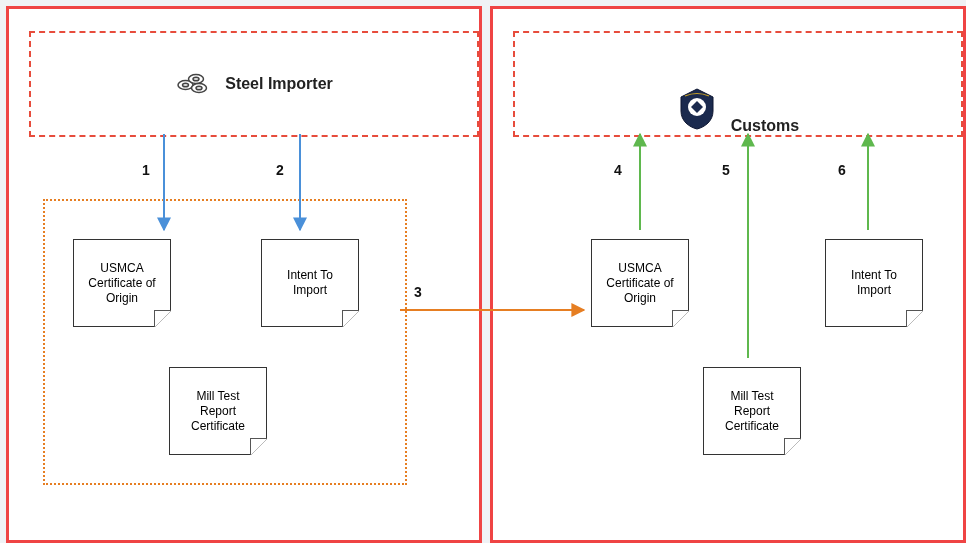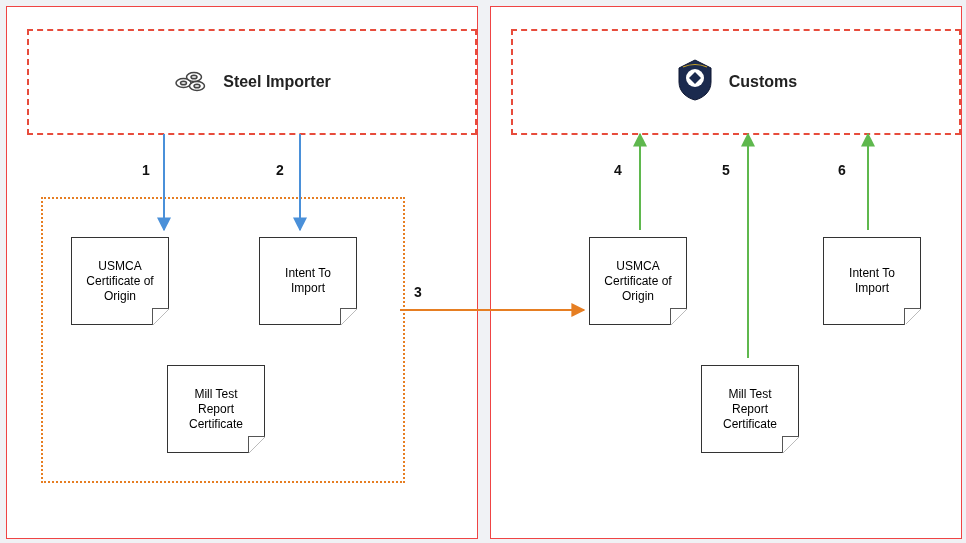--- a/index.html
+++ b/index.html
@@ -1,17 +1,17 @@
 <!DOCTYPE html>
 <html><head>
 <meta charset="utf-8">
 <style>
   html,body{margin:0;padding:0;background:#f0f2f5;font-family:Arial,Helvetica,sans-serif;}
   .canvas{position:relative;width:966px;height:543px;background:#f0f2f5;}
-  .panel{position:absolute;background:#fff;border:1px solid #ef4444;}
+  .panel{position:absolute;background:#fff;border:3px solid #ef4444;}
   .dashed-red{position:absolute;border:2px dashed #e74c3c;background:#fff;display:flex;align-items:center;justify-content:center;gap:14px;padding:0 10px;}
   .dashed-red .title{font-weight:bold;font-size:16px;color:#222;}
   .dotted-orange{position:absolute;border:2px dotted #e67e22;}
   .doc{position:absolute;width:98px;height:88px;background:#fff;border:1px solid #333;display:flex;align-items:center;justify-content:center;text-align:center;font-size:12px;line-height:1.25;padding:12px;box-sizing:border-box;}
   .doc::after{content:"";position:absolute;right:-1px;bottom:-1px;width:16px;height:16px;background:linear-gradient(135deg,#fff 0 50%,#bbb 50% 52%,#fff 52% 100%);border-left:1px solid #555;border-top:1px solid #555;}
   .num{position:absolute;font-weight:bold;font-size:14px;color:#111;}
   svg.arrows{position:absolute;left:0;top:0;width:966px;height:543px;pointer-events:none;}
   .pipe-icon{width:36px;height:28px;}
   .badge-icon{width:40px;height:44px;}
 </style>
@@ -44,21 +44,21 @@
     </div>
     <div class="doc" style="left:252px;top:230px;">
       <span>Intent To Import</span>
     </div>
     <div class="doc" style="left:160px;top:358px;">
       <span>Mill Test Report Certificate</span>
     </div>
   </div>
 
   <div class="panel" style="left:490px;top:6px;width:470px;height:531px;">
-    <div class="dashed-red" style="left:20px;top:22px;width:426px;height:102px;">
+    <div class="dashed-red" style="left:20px;top:22px;width:426px;height:102px;align-items:flex-end;">
       <span>
         <svg class="badge-icon" viewBox="0 0 40 44">
           <path d="M20 2 L36 10 V24 C36 34 28 40 20 42 C12 40 4 34 4 24 V10 Z" fill="#1b2a4e" stroke="#0d1530" stroke-width="1"></path>
           <circle cx="20" cy="20" r="9" fill="#fff"></circle>
           <path d="M14 20 L20 14 L26 20 L20 26 Z" fill="#1b2a4e"></path>
           <path d="M8 9 Q20 4 32 9" stroke="#c9a227" stroke-width="1.2" fill="none"></path>
         </svg>
       </span>
       <span class="title">Customs</span>
     </div>

